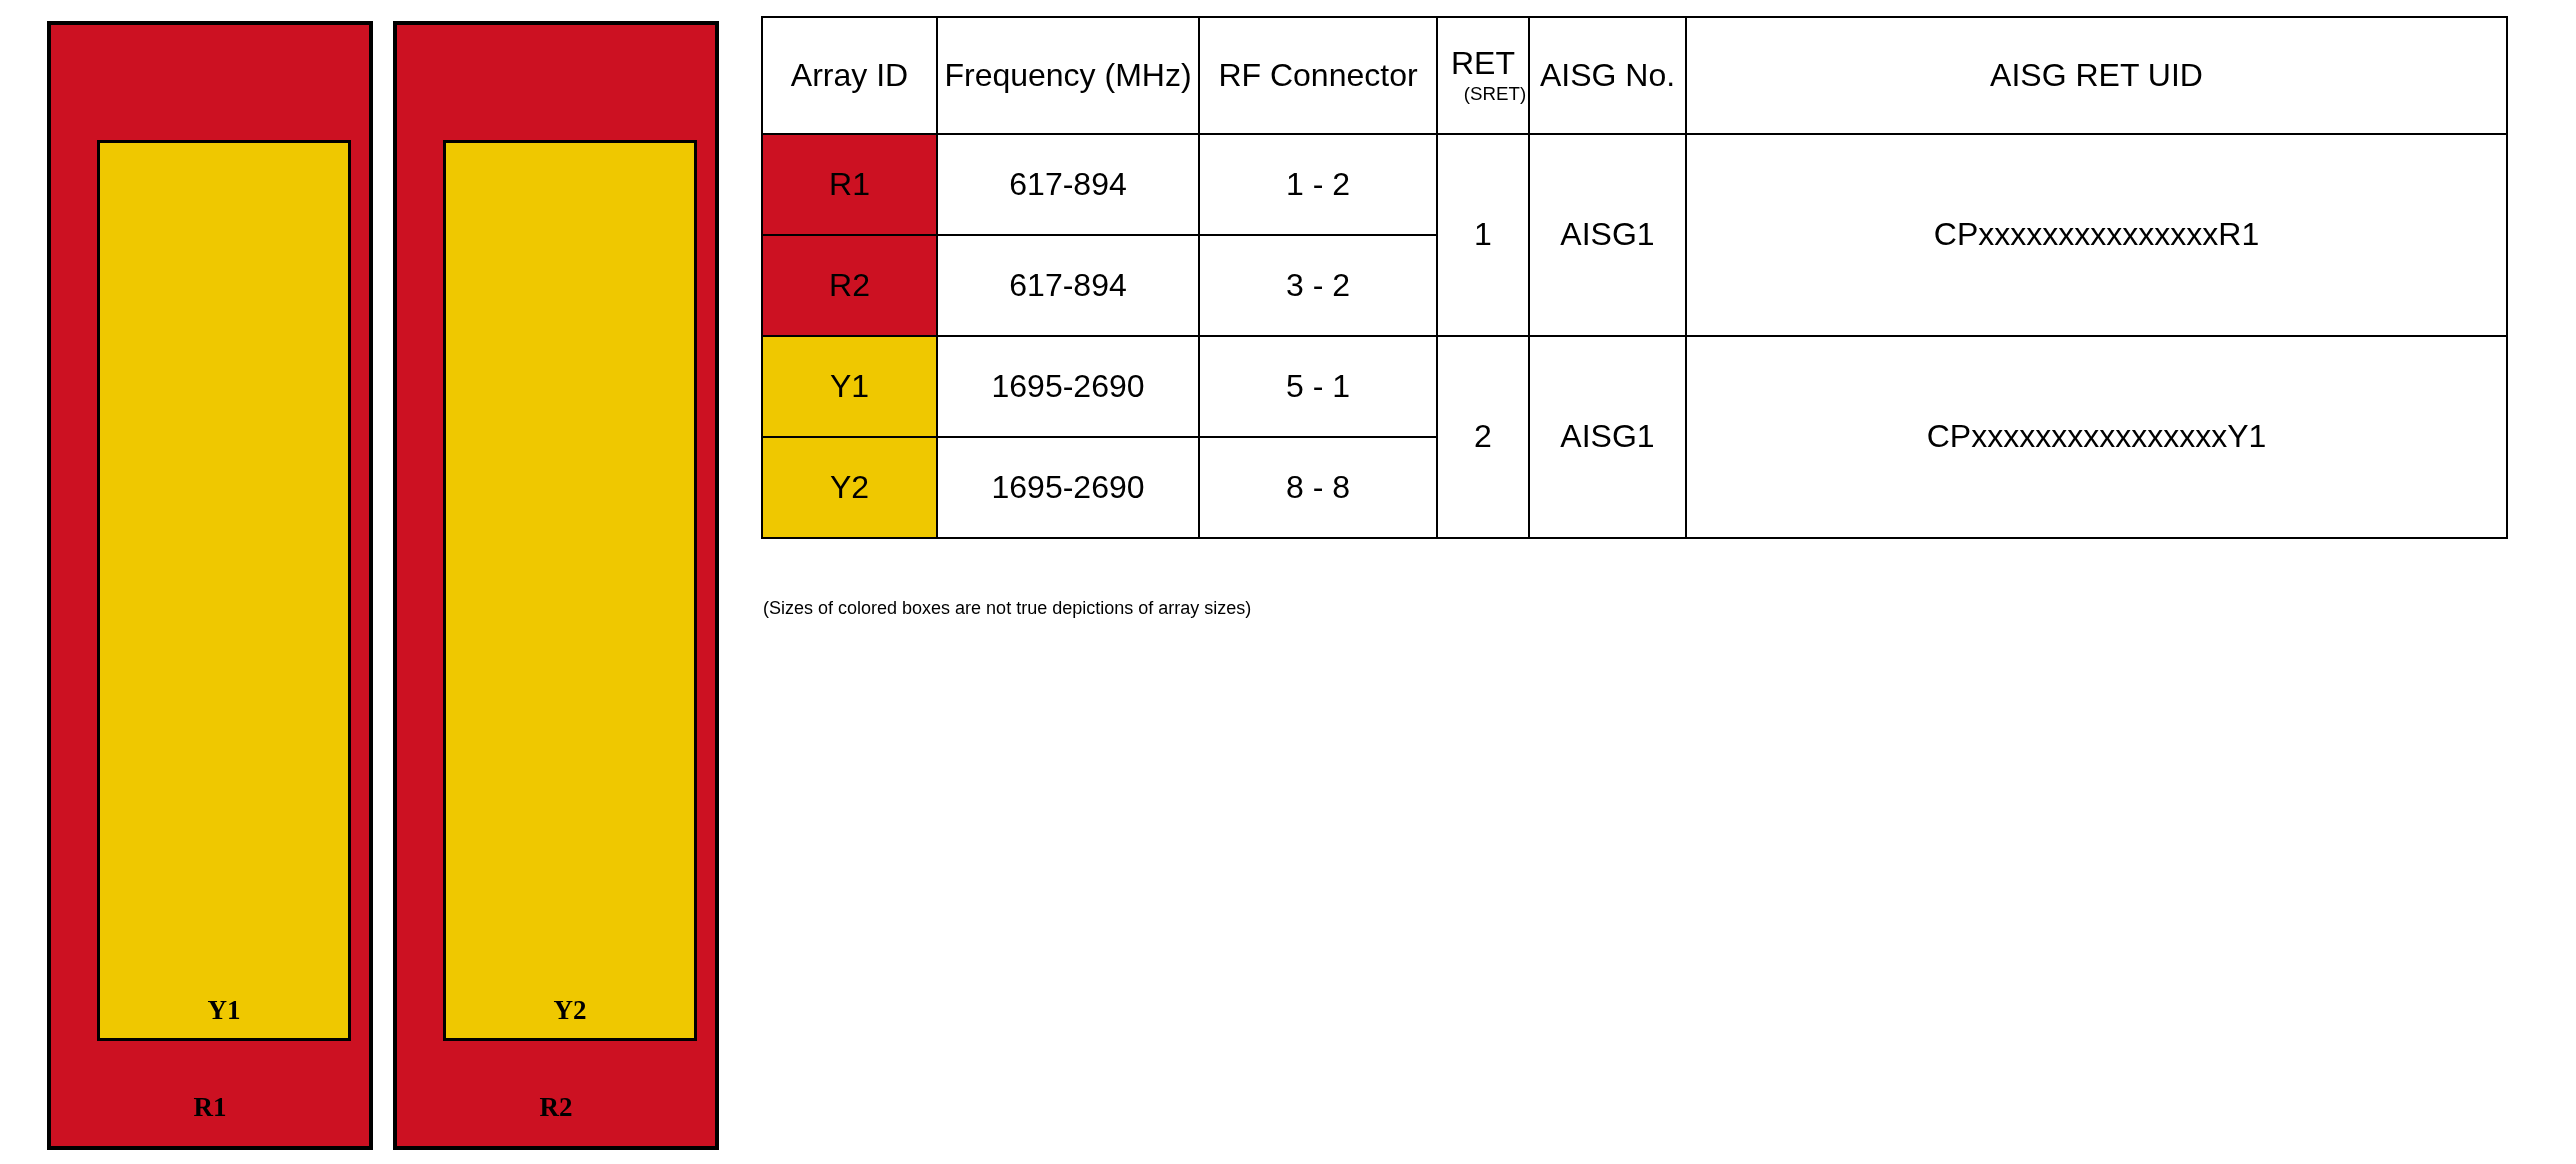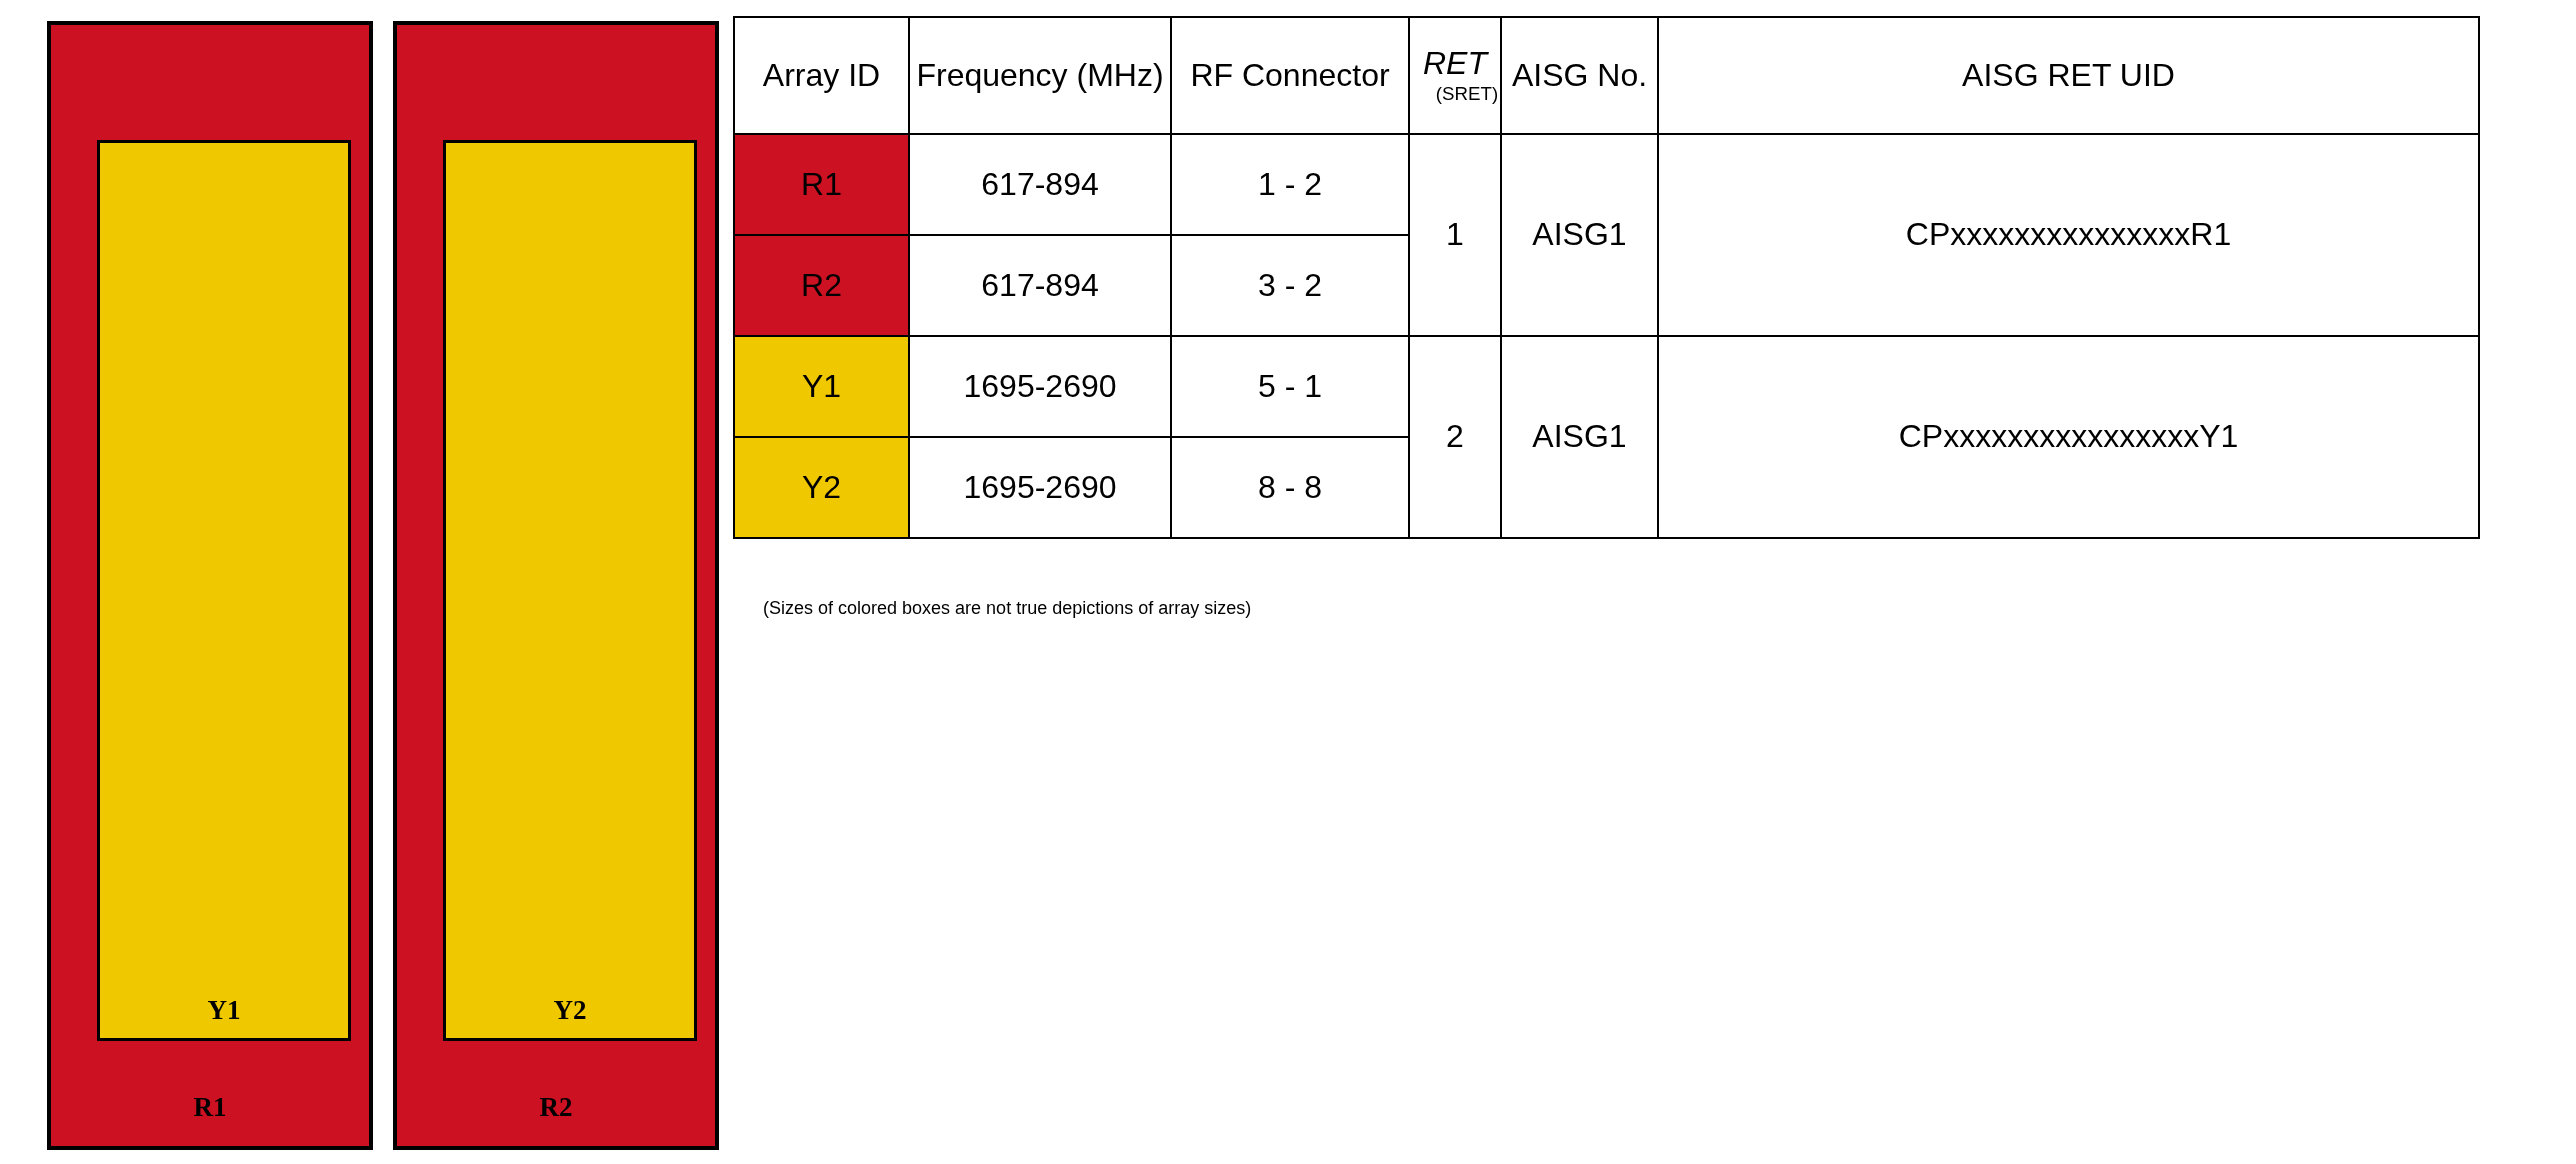--- a/index.html
+++ b/index.html
@@ -68,21 +68,21 @@
     font-family: "Liberation Serif", serif;
     font-weight: bold;
     font-size: 27px;
     line-height: 1;
     color: #000000;
   }
 
   
   #spec-table-wrap {
     position: absolute;
-    left: 733px;
+    left: 761px;
     top: 16.4px;
     width: 1728px;
   }
   table.spec-table {
     border-collapse: collapse;
     table-layout: fixed;
     width: 1745px;
     background: #ffffff;
   }
   table.spec-table td,
@@ -95,21 +95,21 @@
     line-height: 1.12;
     padding: 0;
     color: #000000;
   }
   table.spec-table thead th {
     height: 115px;
   }
   table.spec-table tbody td {
     height: 99px;
   }
-  .ret-head-main { font-size: 32px; display:block;font-style:italic; }
+  .ret-head-main { font-size: 32px; display:block; }
   .ret-head-sub  { font-size: 18.7px; display:block; margin-top: 2.3px; margin-left: 24px; }
 
   .cell-red    { background: #CC1122; }
   .cell-yellow { background: #EFC800; }
 
   .col-array { width: 175px; }
   .col-freq  { width: 262px; }
   .col-rf    { width: 238px; }
   .col-ret   { width: 92px; }
   .col-aisg  { width: 157px; }

